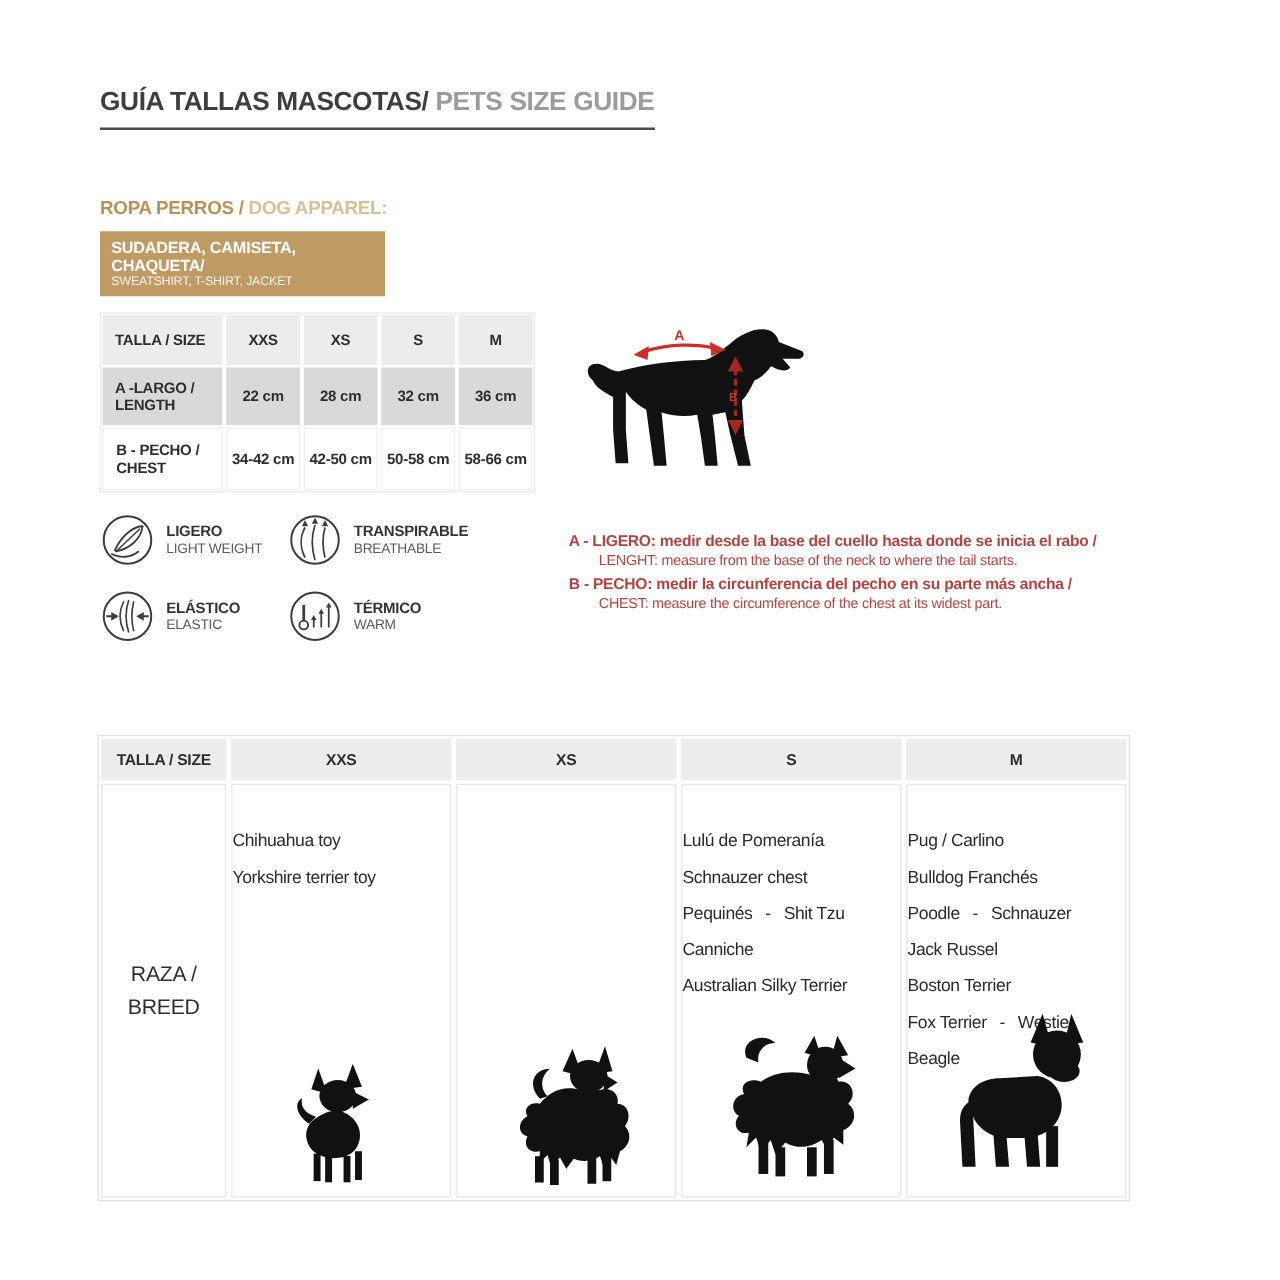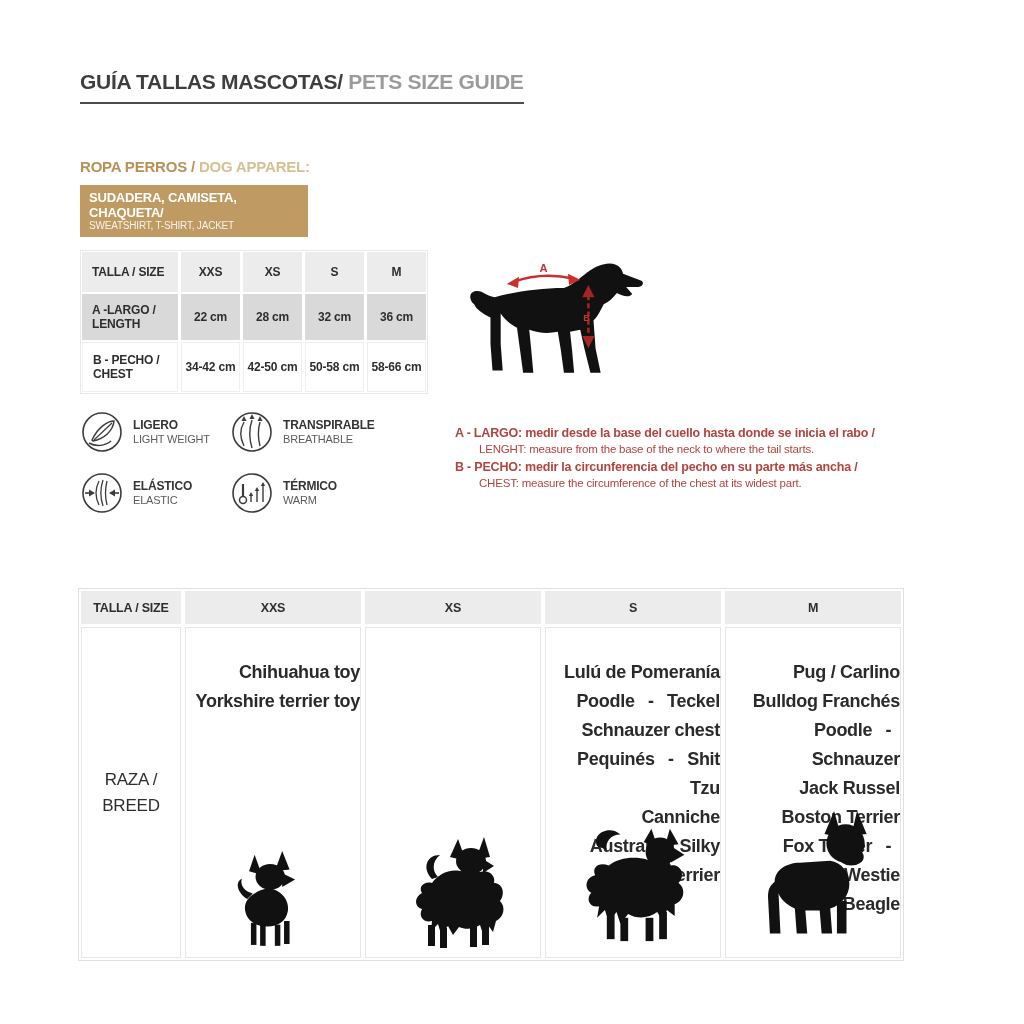--- a/index.html
+++ b/index.html
@@ -53,21 +53,21 @@
 
   
   .breed-table { position:absolute; left:78px; top:588px; display:grid;
     grid-template-columns:100px 176px 176px 176px 176px; grid-template-rows:33px 331px;
     gap:3px 4px; border:1px solid #e0e0e0; background:#fff; padding:2px; }
   .bt-head { background:#ececec; display:flex; align-items:center; justify-content:center;
     font-weight:bold; font-size:12.5px; letter-spacing:-0.2px; }
   .bt-cell { background:#fff; border:1px solid #e6e6e6; position:relative; }
   .bt-rowlabel { display:flex; align-items:center; justify-content:center; text-align:center;
     font-weight:normal; font-size:17px; line-height:1.5; letter-spacing:-0.2px; }
-  .breeds { padding-top:30px; text-align:right; font-weight:bold; font-size:18px;
+  .breeds { padding-top:30px; text-align:left; font-weight:normal; font-size:14px;
     line-height:29px; letter-spacing:-0.3px; color:#2a2a2a; }
   .dog-wrap { position:absolute; left:0; right:0; bottom:8px; display:flex; justify-content:center; }
   .sil { fill:#111; }
 </style>
 </head>
 <body>
 
 <div class="page">
 
   <div class="title"><span class="dark">GUÍA TALLAS MASCOTAS/</span><span class="light"> PETS SIZE GUIDE</span></div>
@@ -180,21 +180,21 @@
         <polygon points="33,11 30.8,15 35.2,15" fill="#3c3c3c"></polygon>
       </svg>
       <div class="f-text">
         <div class="f-es">TÉRMICO</div>
         <div class="f-en">WARM</div>
       </div>
     </div>
   </div>
 
   <div class="instructions">
-    <div class="instr-main"><span>A - LARGO:</span><span class="rest"> medir desde la base del cuello hasta donde se inicia el rabo /</span></div>
+    <div class="instr-main"><span>A - LIGERO:</span><span class="rest"> medir desde la base del cuello hasta donde se inicia el rabo /</span></div>
     <div class="instr-sub">LENGHT: measure from the base of the neck to where the tail starts.</div>
     <div class="instr-main"><span>B - PECHO:</span><span class="rest"> medir la circunferencia del pecho en su parte más ancha /</span></div>
     <div class="instr-sub">CHEST: measure the circumference of the chest at its widest part.</div>
   </div>
 
   <div class="breed-table">
     <div class="bt-head">TALLA /  SIZE</div>
     <div class="bt-head">XXS</div>
     <div class="bt-head">XS</div>
     <div class="bt-head">S</div>
@@ -241,21 +241,20 @@
           <rect class="sil" x="84" y="92" width="7" height="24"></rect>
           <rect class="sil" x="30" y="96" width="7" height="21"></rect>
           <rect class="sil" x="42" y="99" width="7" height="20"></rect>
         </svg>
       </div>
     </div>
 
     <div class="bt-cell">
       <div class="breeds">
         <div>Lulú de Pomeranía</div>
-        <div>Poodle  -  Teckel</div>
         <div>Schnauzer chest</div>
         <div>Pequinés  -  Shit Tzu</div>
         <div>Canniche</div>
         <div>Australian Silky Terrier</div>
       </div>
       <div class="dog-wrap">
         <svg width="126" height="136" viewBox="0 0 130 140">
           <path class="sil" d="M84,16 L90,34 L76,30 Z"></path>
           <path class="sil" d="M103,16 L98,34 L112,32 Z"></path>
           <circle class="sil" cx="93" cy="40" r="15"></circle>

